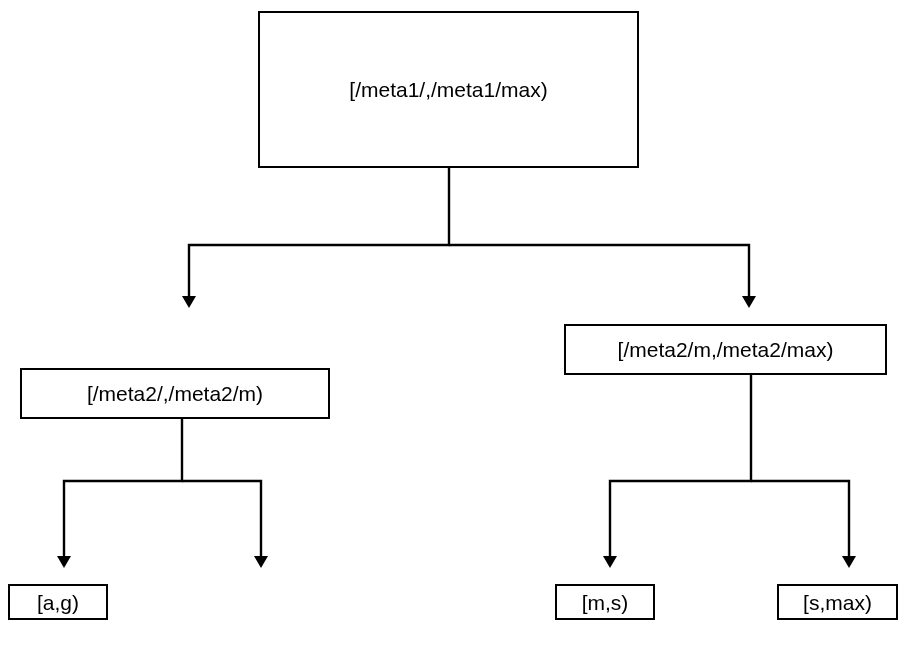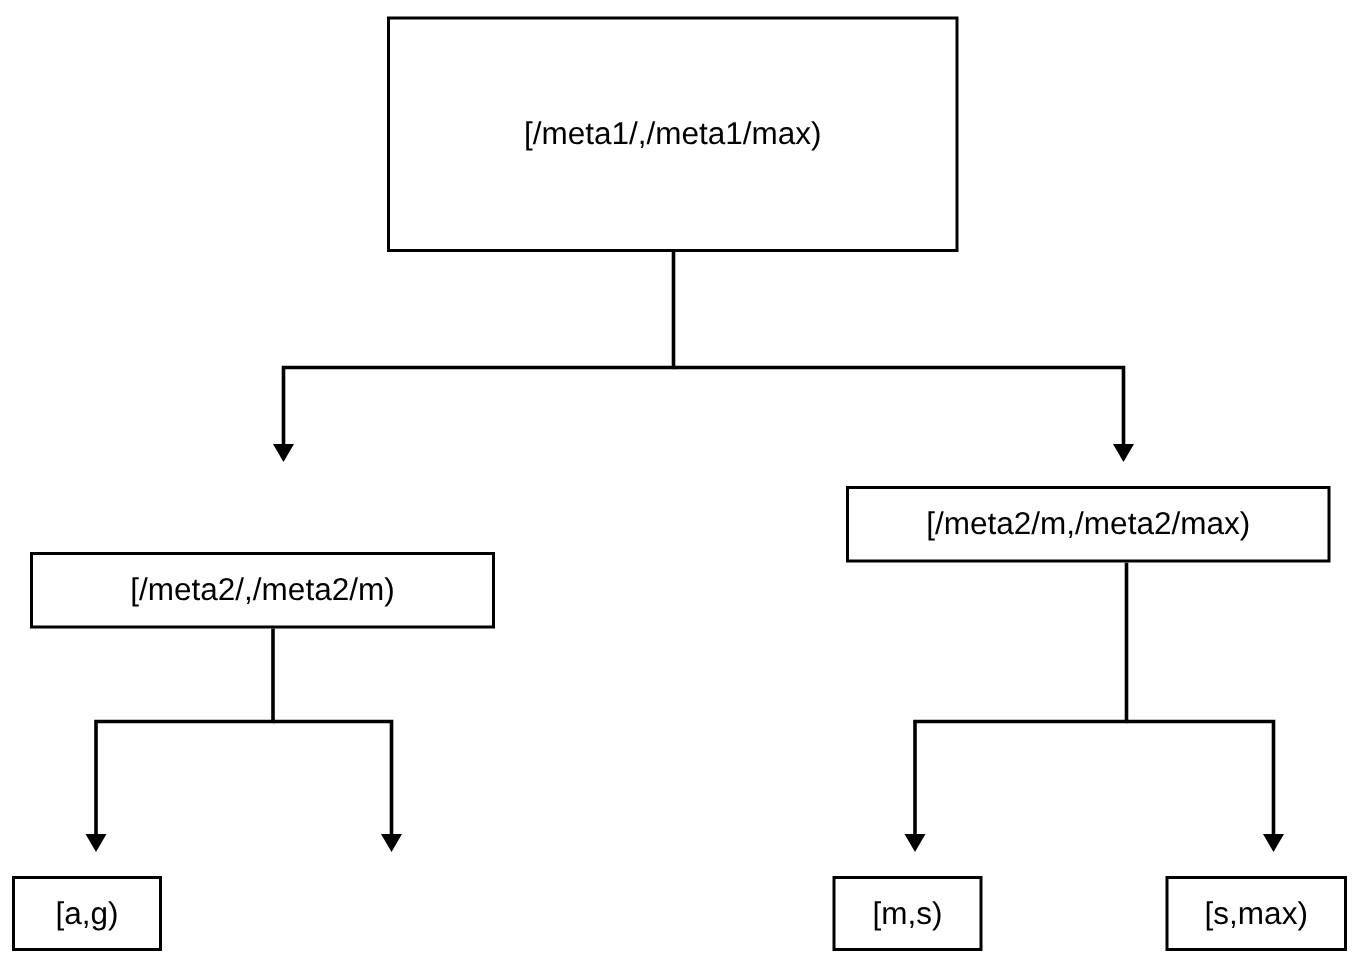--- a/index.html
+++ b/index.html
@@ -36,21 +36,21 @@
     font-family: Liberation Sans, sans-serif;
     font-size: 21px;
     line-height: 1;
     color: #000000;
     white-space: pre;
     letter-spacing: 0px;
   }
   .node-root   { left: 258px; top: 11px;  width: 381px; height: 157px; }
   .node-mid-l  { left: 20px;  top: 324px; width: 310px; height: 51px; margin-top: 44px; }
   .node-mid-r  { left: 564px; top: 324px; width: 323px; height: 51px; }
-  .node-leaf   { top: 584px; height: 50px; text-align: right; }
+  .node-leaf   { top: 584px; height: 36px; text-align: right; }
   .node-leaf-1 { left: 8px;   width: 100px; }
   .node-leaf-2 { left: 205px; width: 100px; }
   .node-leaf-3 { left: 555px; width: 100px; }
   .node-leaf-4 { left: 777px; width: 121px; }
   .edge-line {
     stroke: #000000;
     stroke-width: 2.4;
     fill: none;
     stroke-linecap: butt;
   }

